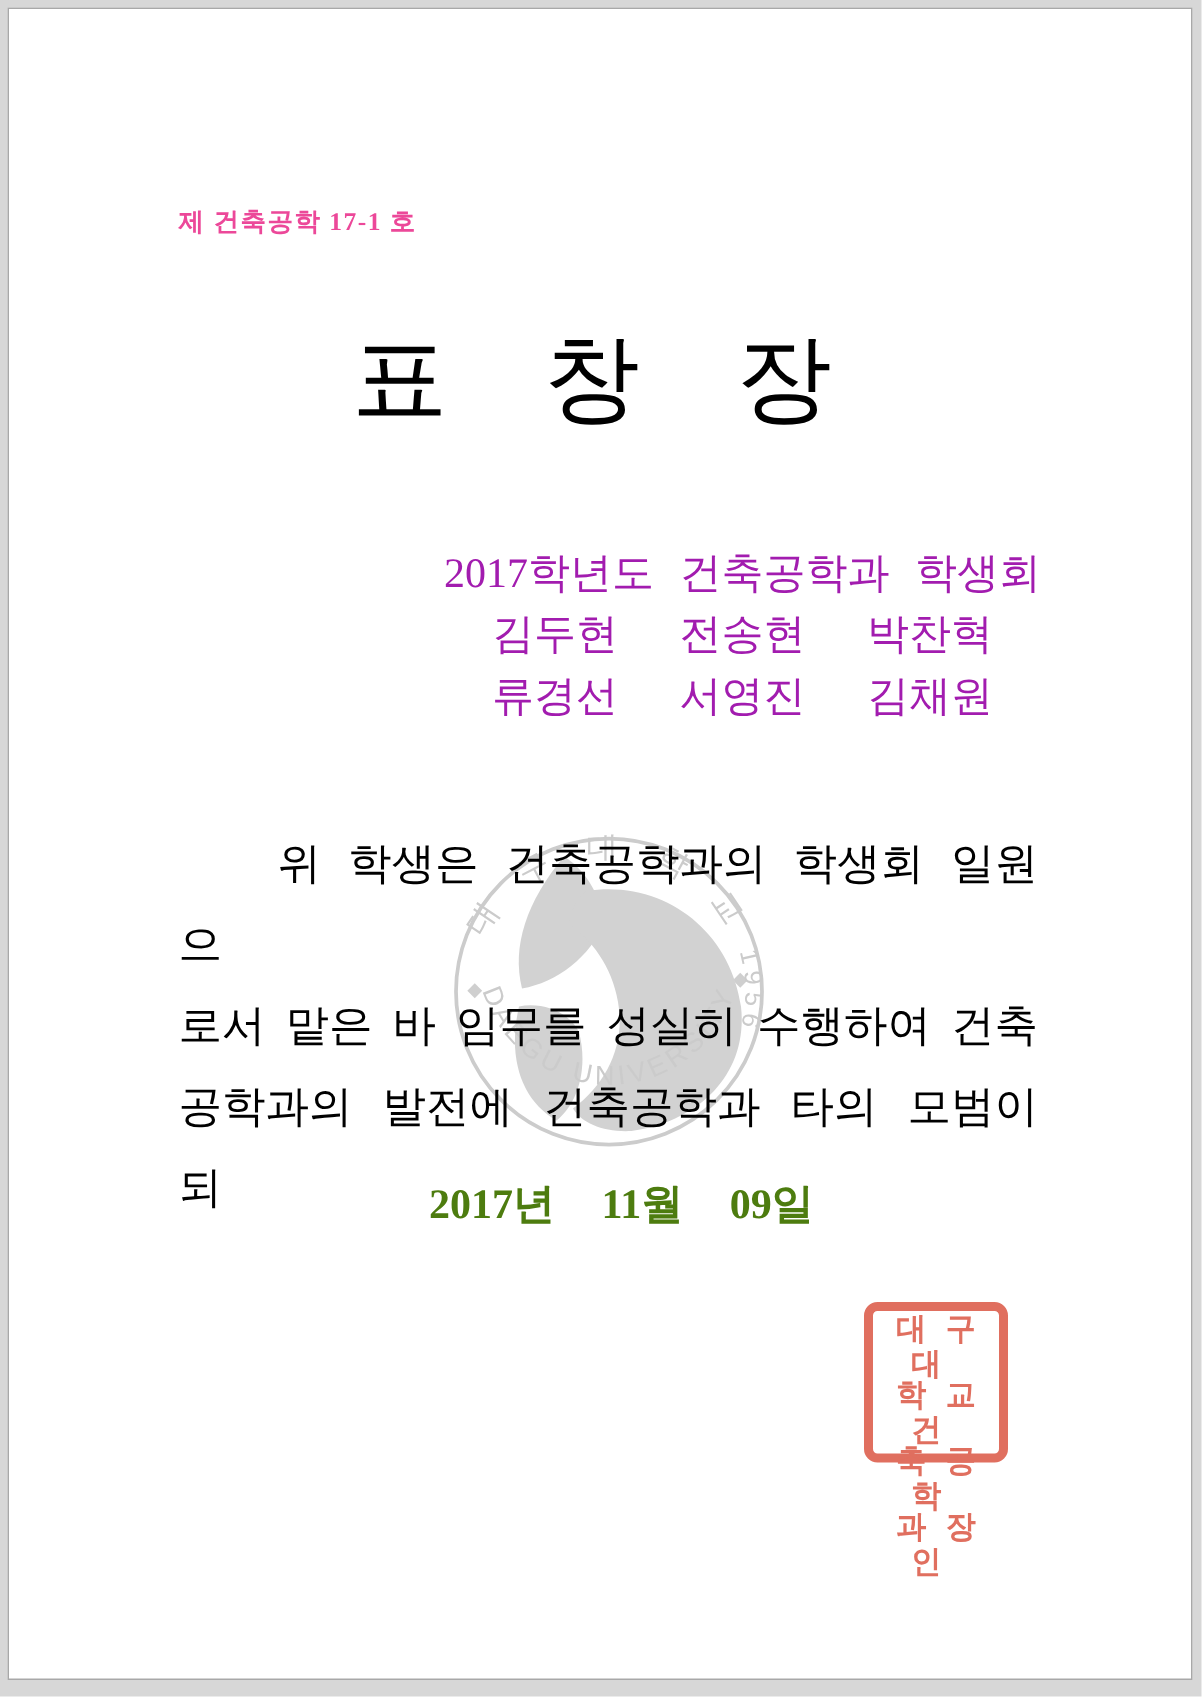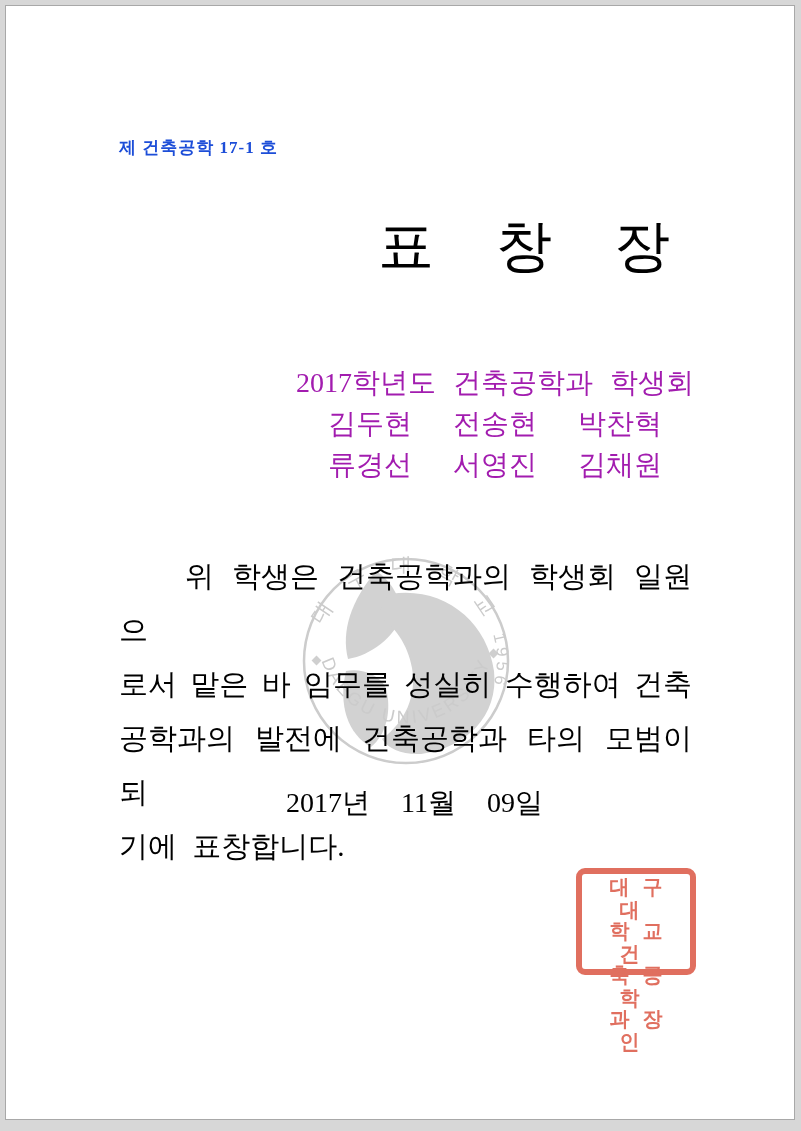--- a/index.html
+++ b/index.html
@@ -19,27 +19,27 @@
   }
   
   .watermark{
     position:absolute;left:285px;top:540px;
     width:230px;height:230px;
     z-index:1;
   }
   
   .doc-number{
     position:absolute;left:113px;top:130px;
-    font-size:17px;font-weight:bold;color:#1d4ed8;
+    font-size:17px;font-weight:bold;color:#ec4899;
     letter-spacing:1px;z-index:2;
   }
   .cert-title{
     position:absolute;left:113px;right:100px;top:203px;
-    text-align:right;
-    font-size:56px;color:#000;
+    text-align:center;
+    font-size:64px;color:#000;
     letter-spacing:24px;
     z-index:2;white-space:nowrap;
   }
   .recipient-block{
     position:absolute;left:290px;right:100px;top:356px;
     text-align:center;font-size:28px;line-height:41px;color:#a21caf;
     z-index:2;white-space:nowrap;
   }
   .recipient-block .group-line{word-spacing:10px;}
   .recipient-block .name-row{word-spacing:34px;}
@@ -50,35 +50,35 @@
   }
   .body-line{
     text-align:justify;
     text-align-last:justify;
     word-spacing:6px;
   }
   .body-line.first{text-indent:66px;}
   .body-line.last{text-align-last:left;word-spacing:8px;}
   .date-line{
     position:absolute;left:280px;top:778px;
-    font-size:28px;color:#000000;word-spacing:24px;
-    z-index:2;white-space:nowrap;
+    font-size:28px;color:#4d7c0f;word-spacing:24px;
+    z-index:2;white-space:nowrap;font-weight:bold;
   }
   .signature-block{
     position:absolute;left:415px;top:872px;width:272px;
     font-size:28px;line-height:48px;color:#000;
     z-index:2;white-space:nowrap;
   }
   .sig-org1{letter-spacing:22px;}
   .sig-org2{letter-spacing:18px;}
   .sig-name{letter-spacing:16px;text-align:right;margin-right:-14px;}
   
   .seal{
     position:absolute;left:570px;top:862px;
-    width:120px;height:107px;
+    width:96px;height:107px;
     border:6px solid #dc5b49;
     border-radius:9px;
     box-sizing:border-box;
     z-index:3;
     mix-blend-mode:multiply;
     opacity:0.88;
     display:flex;flex-direction:column;justify-content:space-around;
     padding:2px 0;
   }
   .seal-row{
@@ -133,21 +133,20 @@
   <div class="recipient-block">
     <div class="group-line">2017학년도 건축공학과 학생회</div>
     <div class="name-row">김두현 전송현 박찬혁</div>
     <div class="name-row">류경선 서영진 김채원</div>
   </div>
 
   <div class="body-block">
     <div class="body-line first">위 학생은 건축공학과의 학생회 일원으</div>
     <div class="body-line">로서 맡은 바 임무를 성실히 수행하여 건축</div>
     <div class="body-line">공학과의 발전에 건축공학과 타의 모범이 되</div>
-    <div class="body-line last">기에 표창합니다.</div>
   </div>
 
   <div class="date-line">2017년 11월 09일</div>
 
 
   <div class="seal">
     <div class="seal-row">대구대</div>
     <div class="seal-row">학교건</div>
     <div class="seal-row">축공학</div>
     <div class="seal-row">과장인</div>

